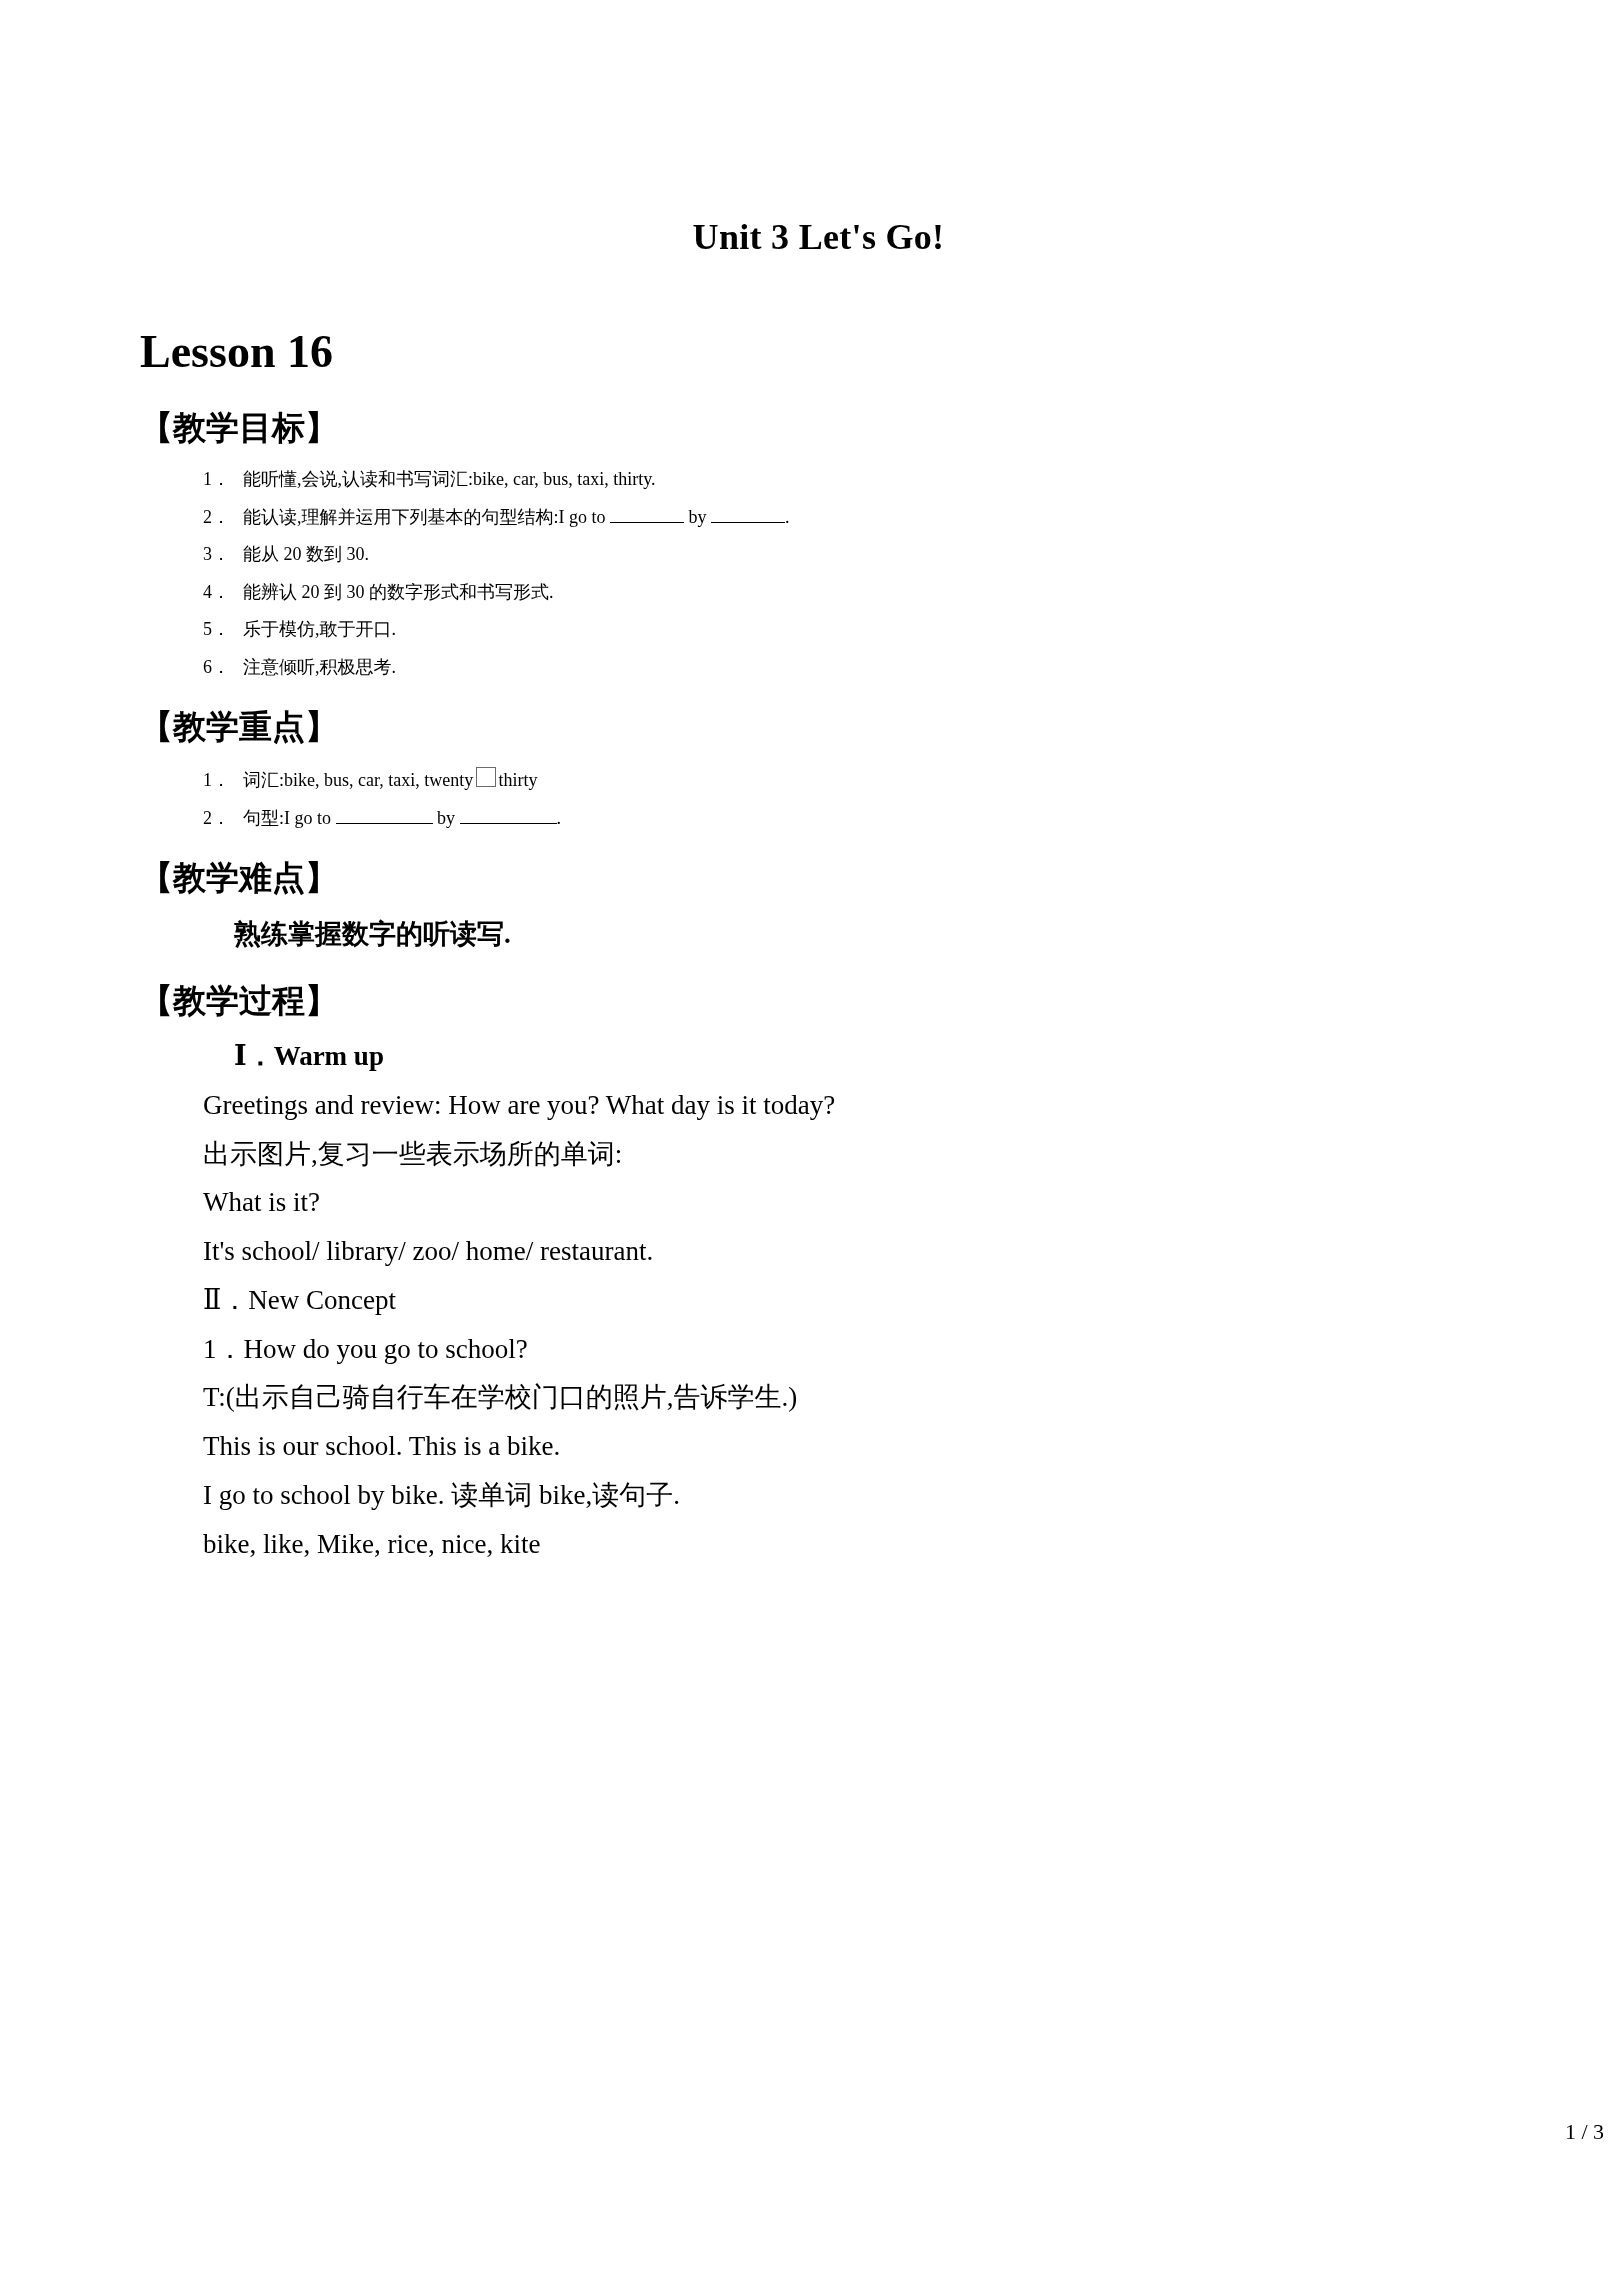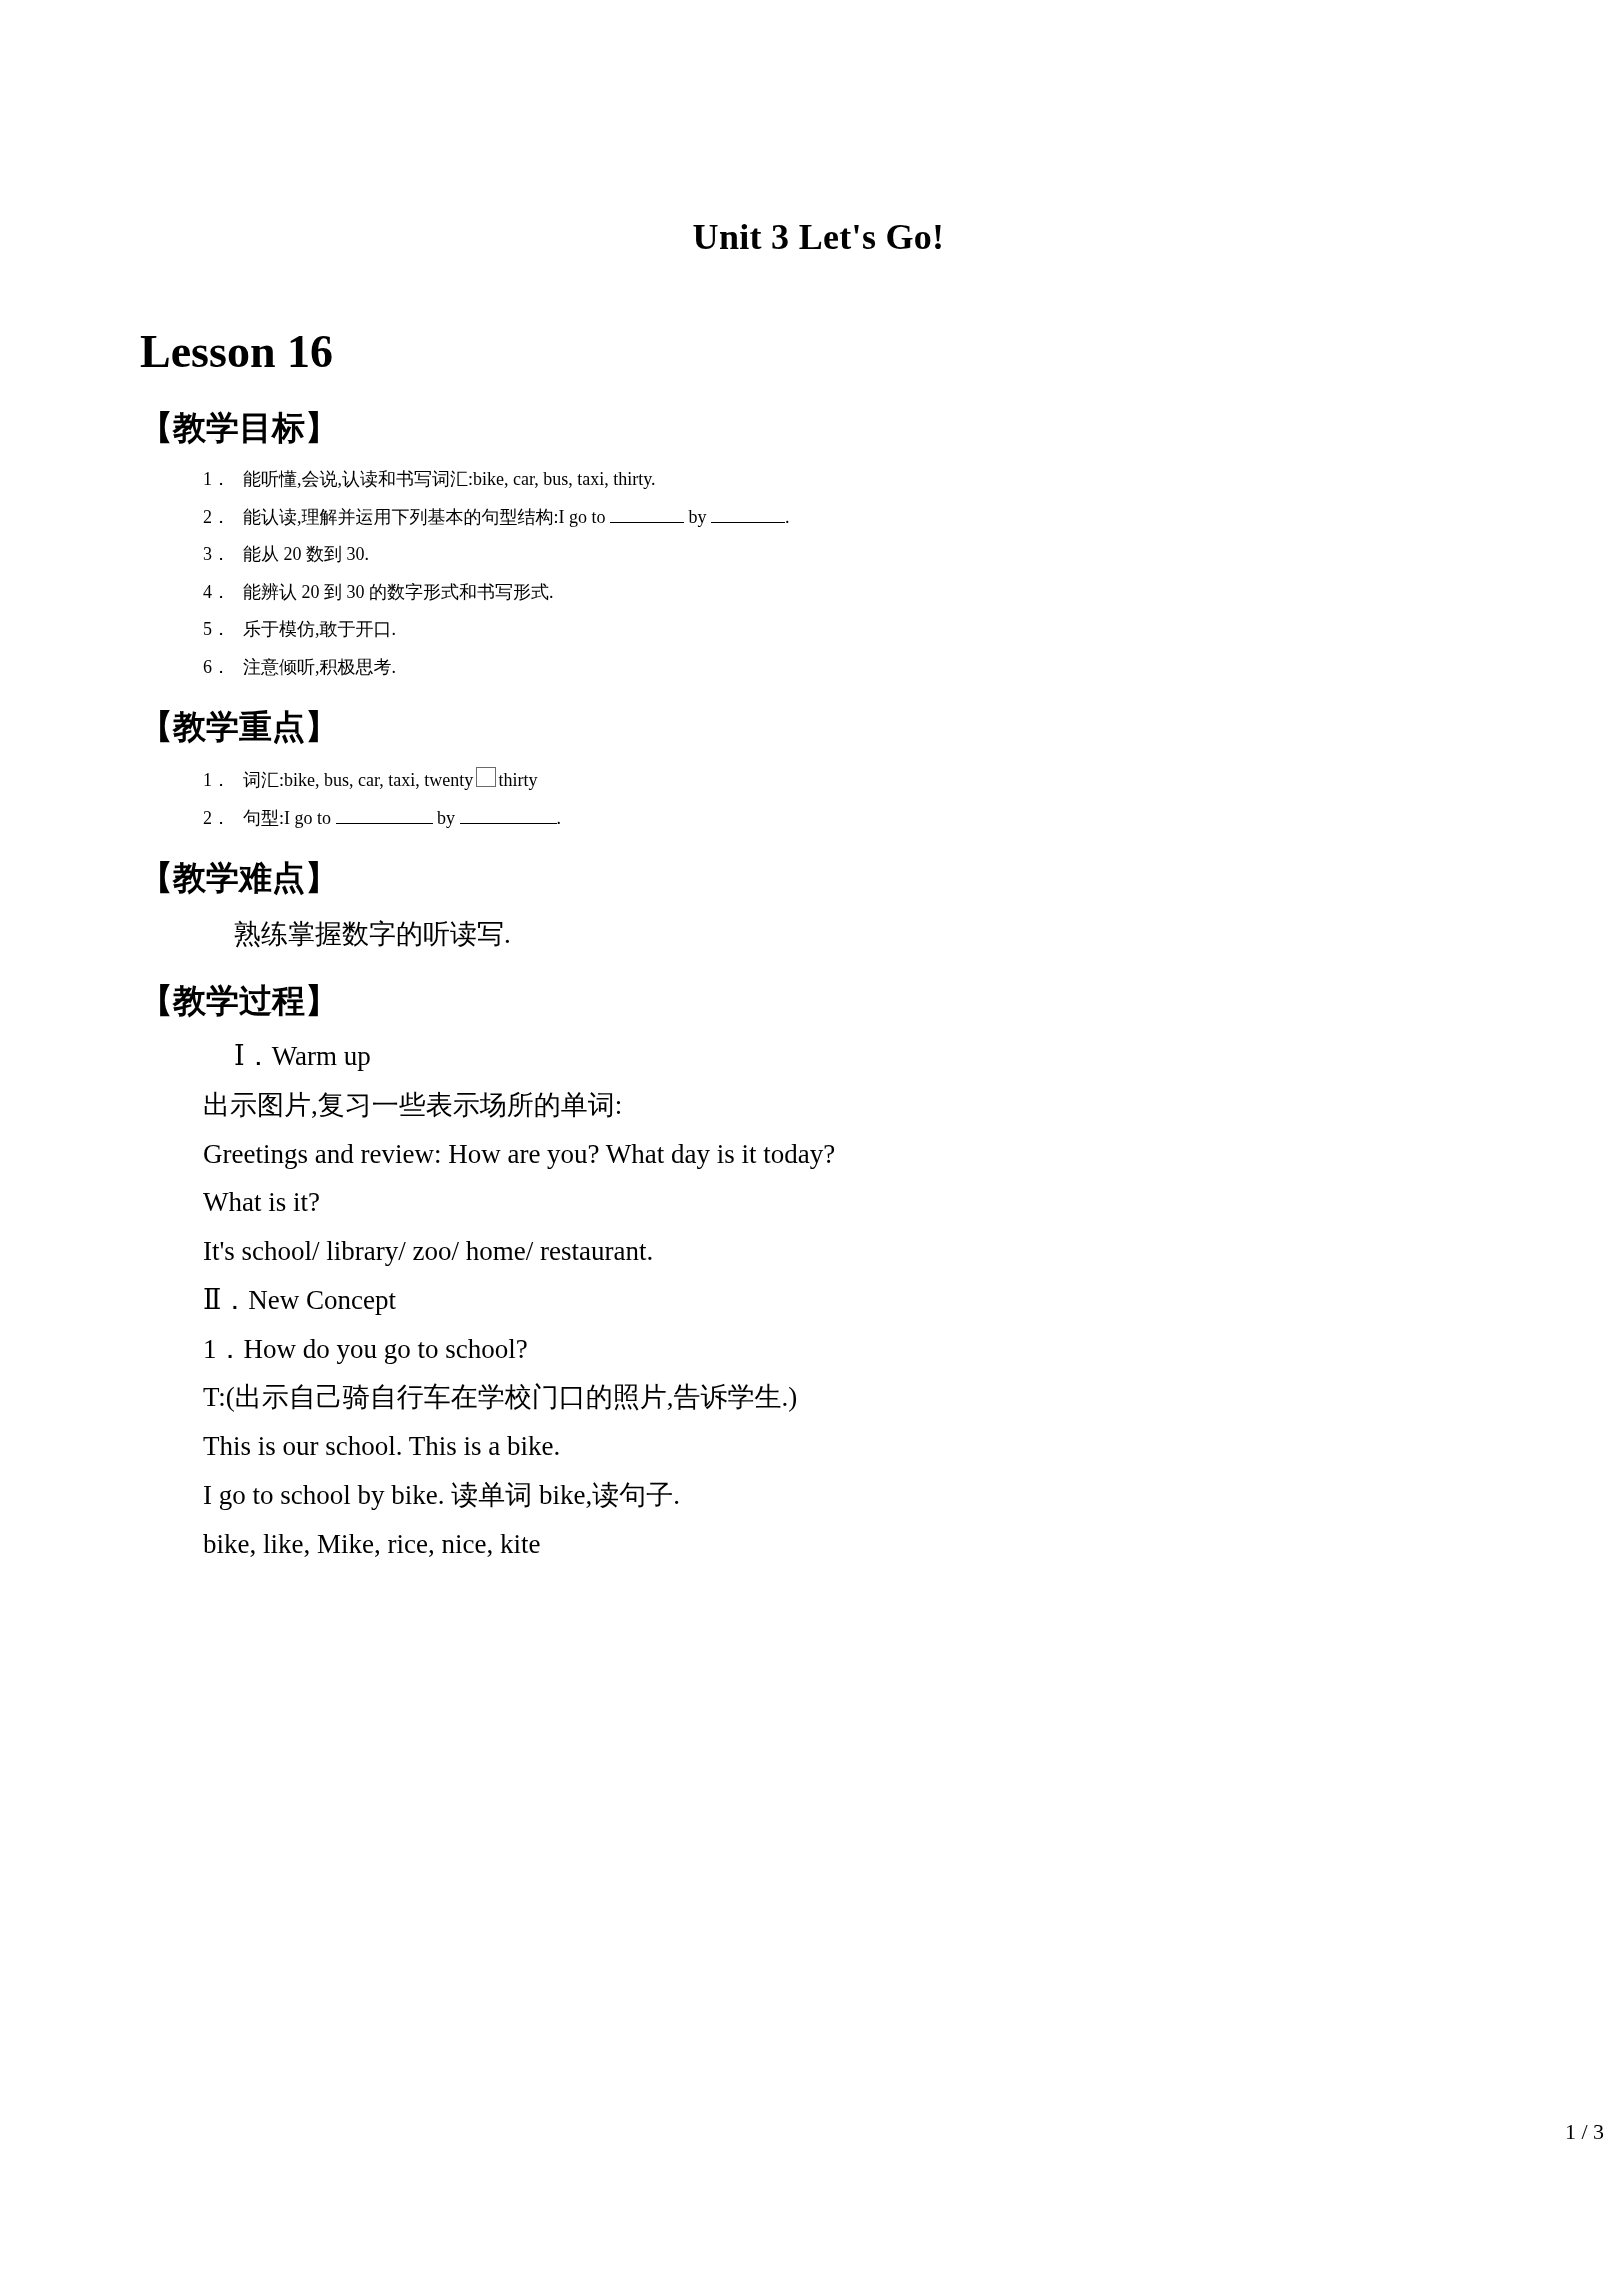--- a/index.html
+++ b/index.html
@@ -74,20 +74,21 @@
   .body-line {
     font-size: 27px;
     line-height: 1.25;
     margin: 0;
     padding-top: 15px;
     padding-left: 63px;
     white-space: pre-wrap;
   }
   .body-line.indented {
     padding-left: 94px;
+    font-weight: bold;
   }
   .body-line.note {
     padding-left: 63px;
   }
 
   .blank {
     display: inline-block;
     border-bottom: 1.7px solid #000;
     vertical-align: baseline;
   }
@@ -146,22 +147,22 @@
     <p class="num-line"><span class="idx">2．</span><span>句型:I go to </span><span class="blank w-long"></span><span> by </span><span class="blank w-long"></span><span>.</span></p>
 
     <h3 class="section-heading">【教学难点】</h3>
 
     <p class="body-line indented">熟练掌握数字的听读写.</p>
 
     <h3 class="section-heading">【教学过程】</h3>
 
     <p class="body-line indented">Ⅰ．Warm up</p>
 
+    <p class="body-line">Greetings and review: How are you? What day is it today?</p>
     <p class="body-line">出示图片,复习一些表示场所的单词:</p>
-    <p class="body-line">Greetings and review: How are you? What day is it today?</p>
     <p class="body-line">What is it?</p>
     <p class="body-line">It's school/ library/ zoo/ home/ restaurant.</p>
 
     <p class="body-line">Ⅱ．New Concept</p>
 
     <p class="body-line">1．How do you go to school?</p>
     <p class="body-line">T:(出示自己骑自行车在学校门口的照片,告诉学生.)</p>
     <p class="body-line">This is our school. This is a bike.</p>
     <p class="body-line">I go to school by bike. 读单词 bike,读句子.</p>
     <p class="body-line">bike, like, Mike, rice, nice, kite</p>

